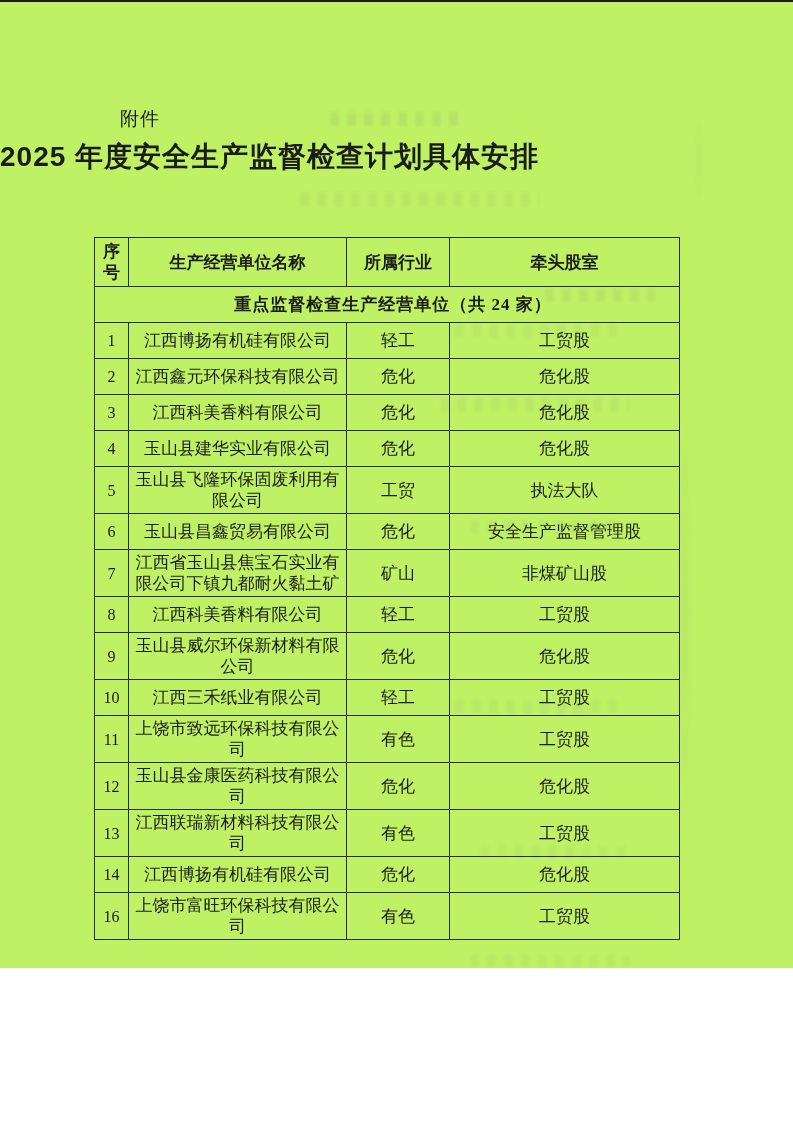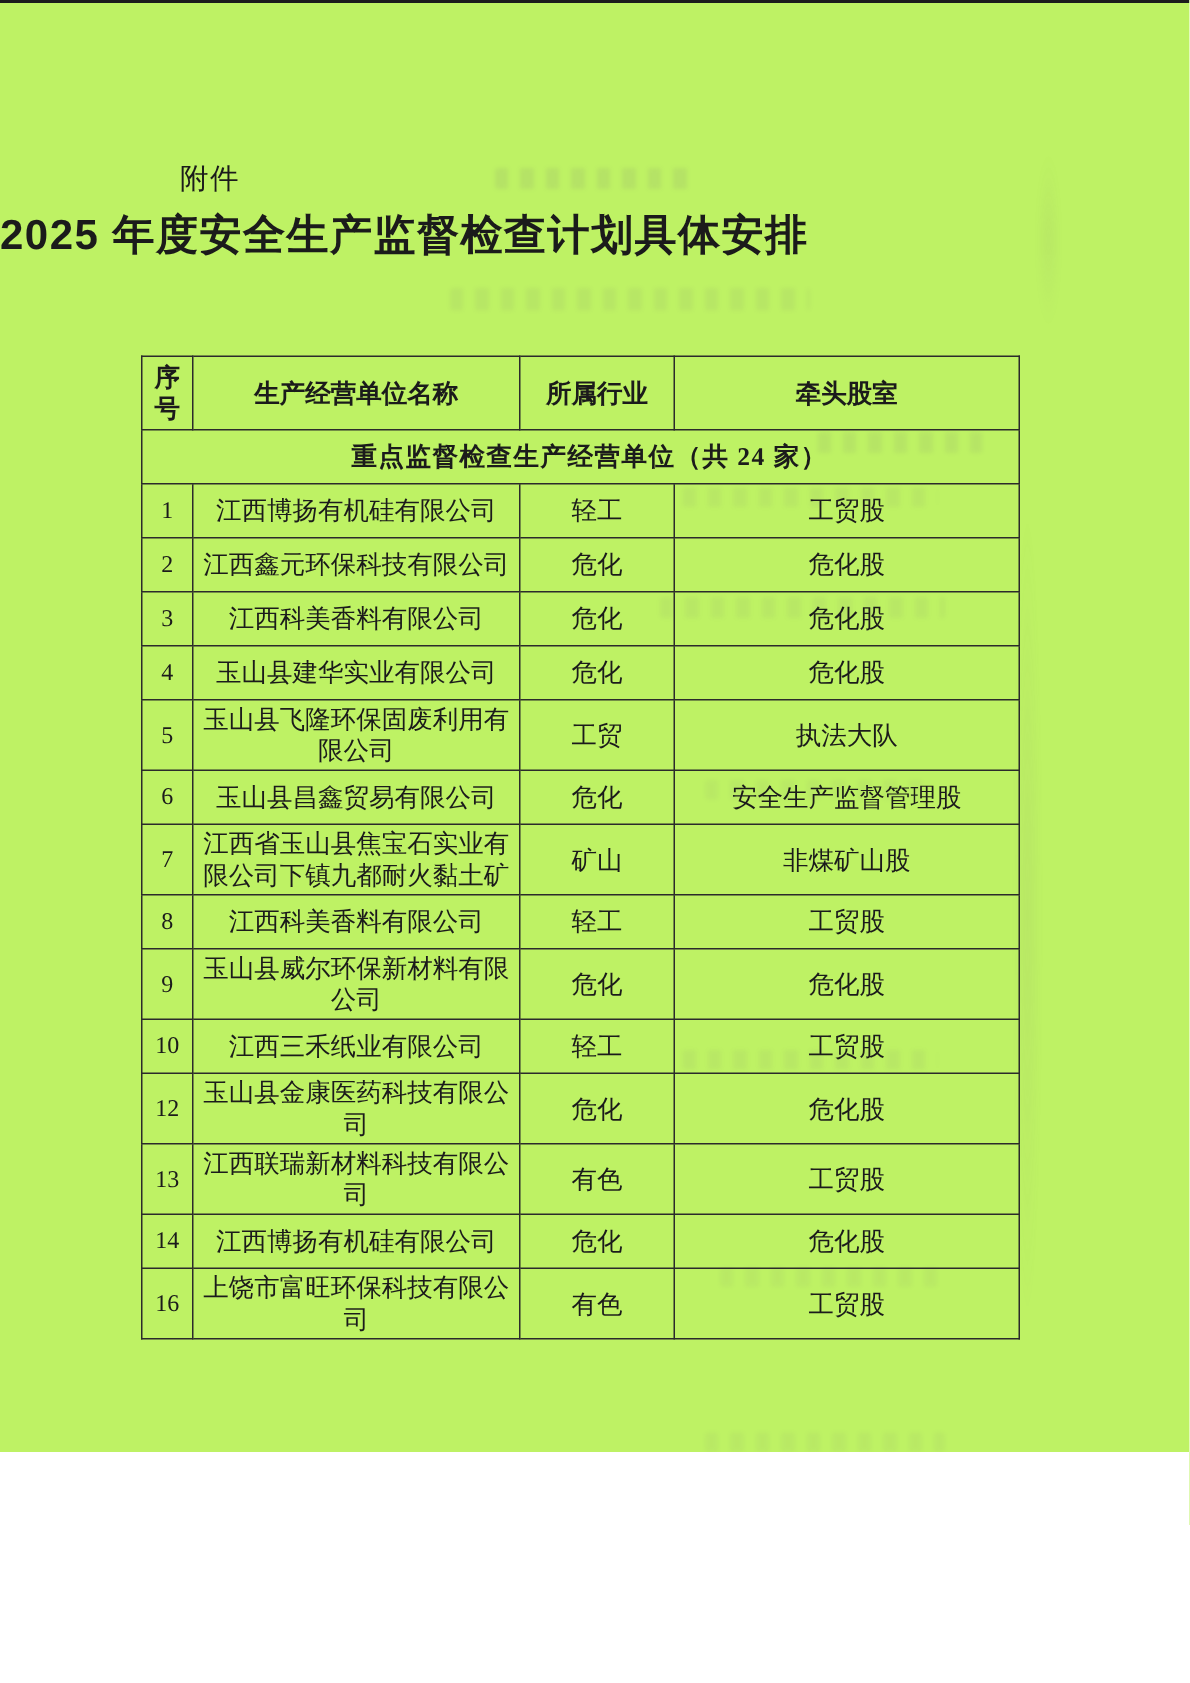--- a/index.html
+++ b/index.html
@@ -187,20 +187,26 @@
           <td class="c-industry">危化</td>
           <td class="c-office">危化股</td>
         </tr>
         <tr>
           <td class="c-no">10</td>
           <td class="c-company">江西三禾纸业有限公司</td>
           <td class="c-industry">轻工</td>
           <td class="c-office">工贸股</td>
         </tr>
         <tr>
+          <td class="c-no">11</td>
+          <td class="c-company">上饶市致远环保科技有限公司</td>
+          <td class="c-industry">有色</td>
+          <td class="c-office">工贸股</td>
+        </tr>
+        <tr>
           <td class="c-no">12</td>
           <td class="c-company">玉山县金康医药科技有限公司</td>
           <td class="c-industry">危化</td>
           <td class="c-office">危化股</td>
         </tr>
         <tr>
           <td class="c-no">13</td>
           <td class="c-company">江西联瑞新材料科技有限公司</td>
           <td class="c-industry">有色</td>
           <td class="c-office">工贸股</td>

